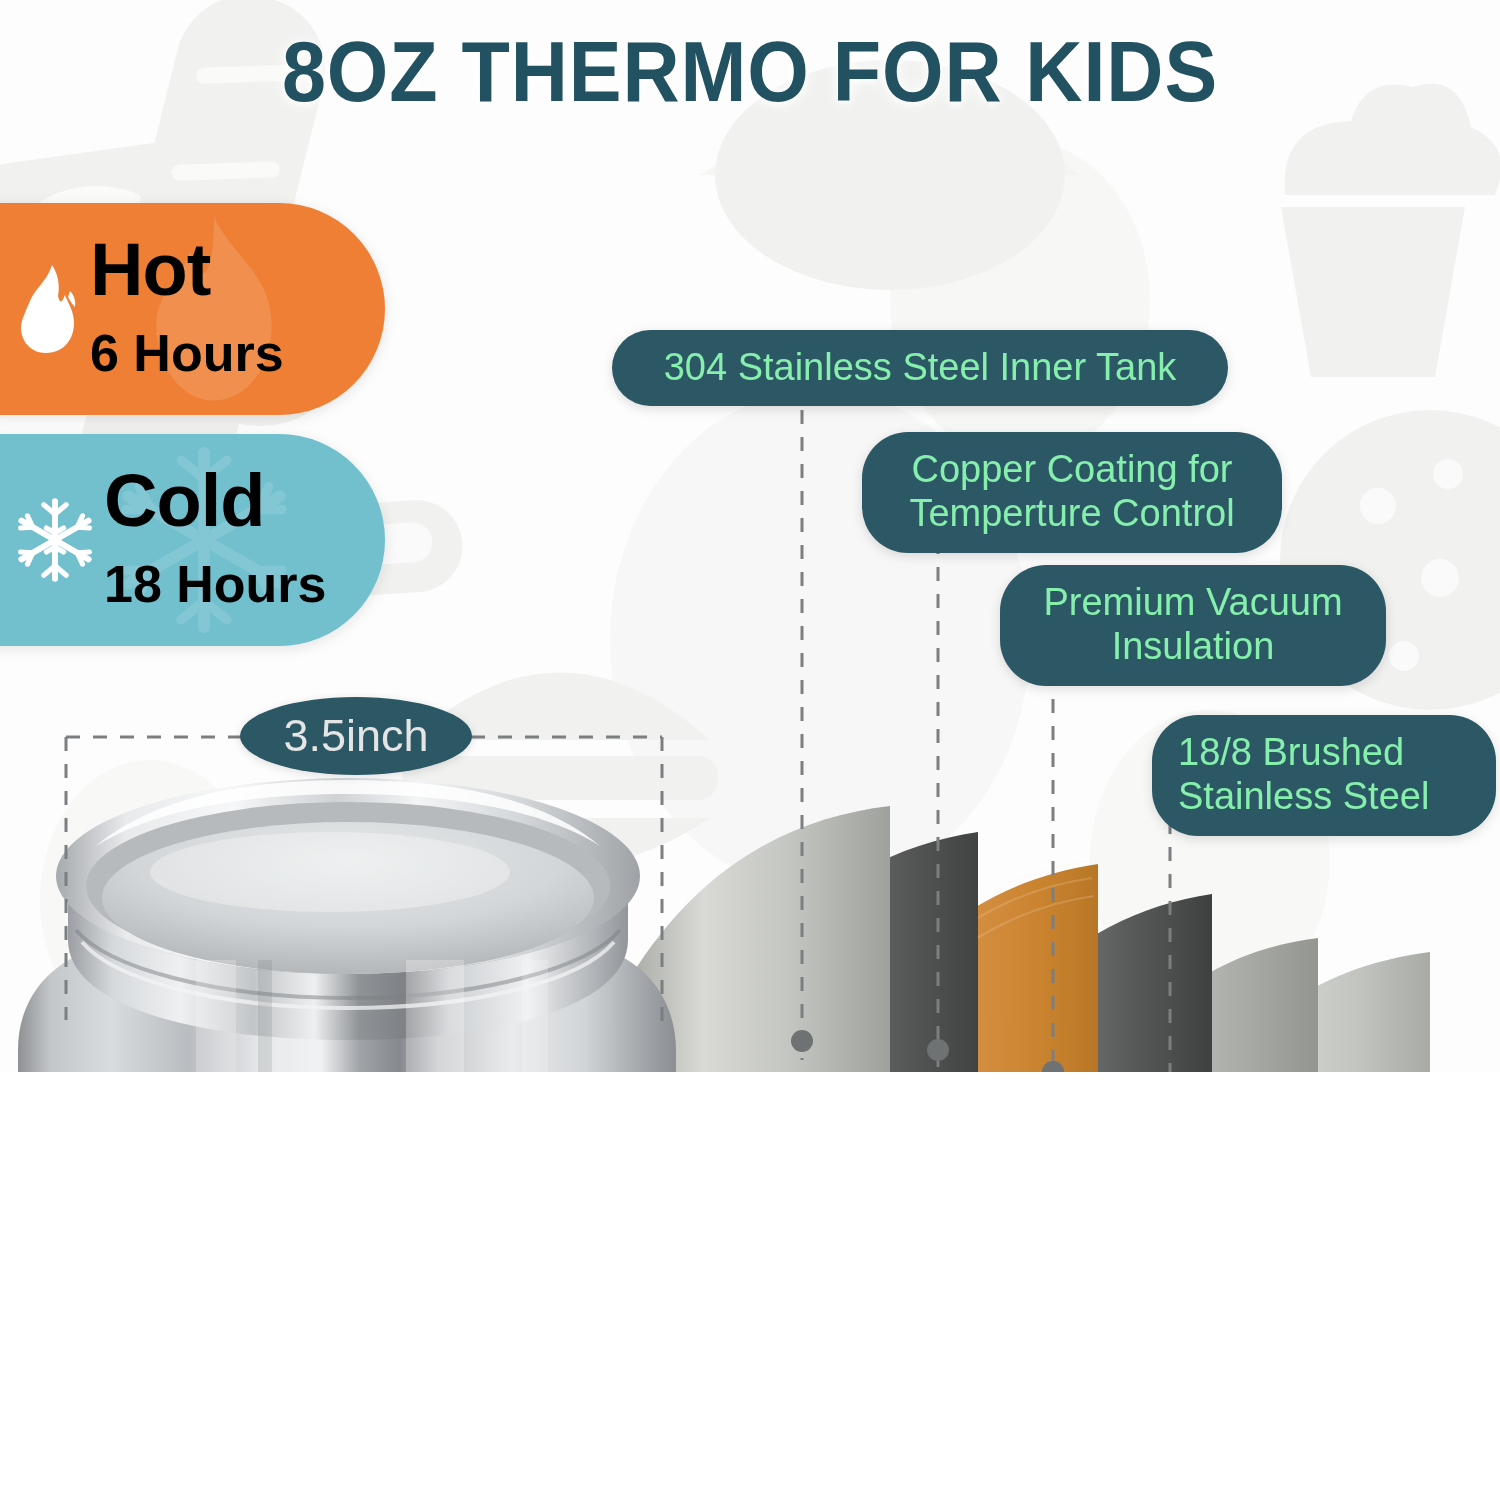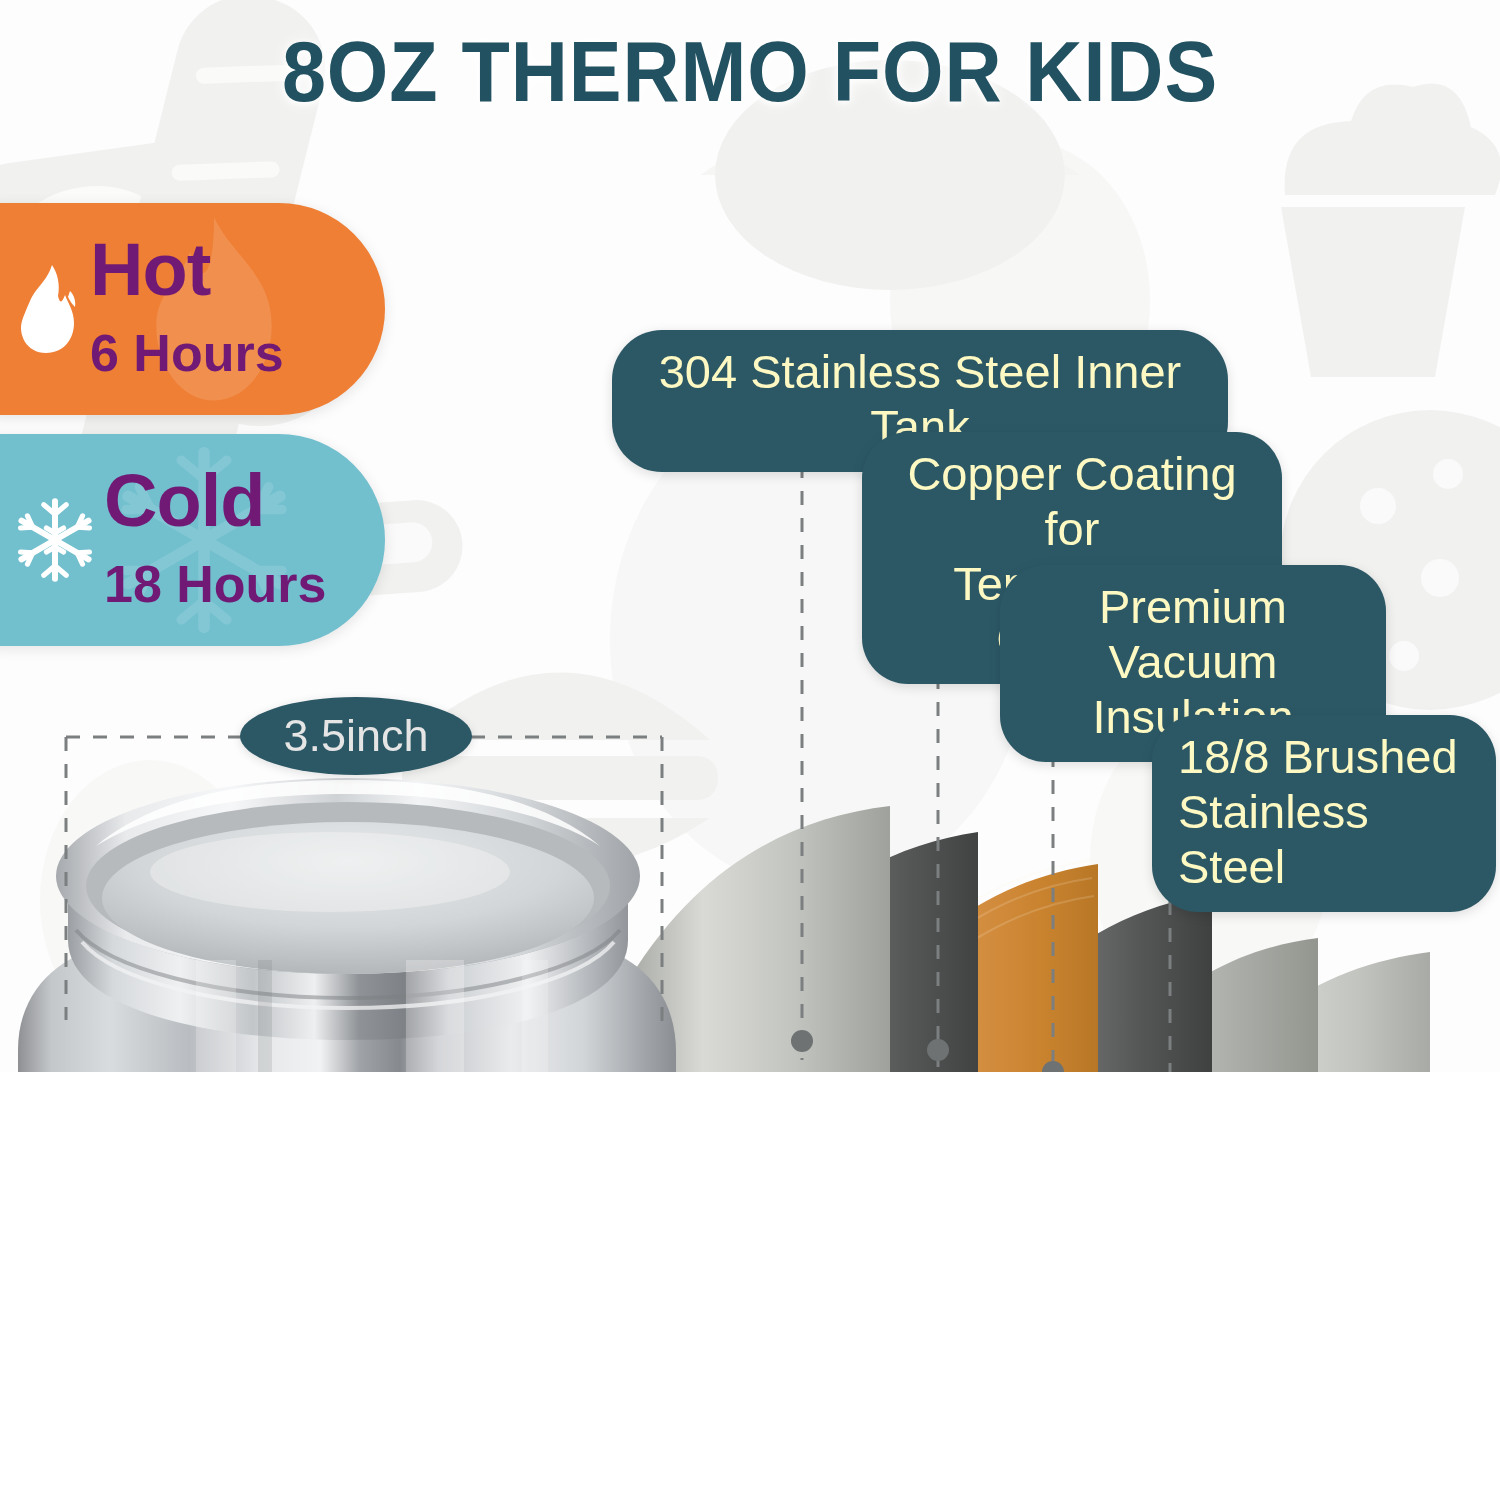--- a/index.html
+++ b/index.html
@@ -77,21 +77,21 @@
     pointer-events: none;
   }
   .perf-icon {
     flex: 0 0 auto;
     margin-left: 22px;
     margin-right: 6px;
     z-index: 2;
   }
   .perf-text {
     z-index: 2;
-    color: #701a75;
+    color: #000000;
     line-height: 1;
     padding-bottom: 6px;
   }
   .perf-title {
     font-size: 74px;
     font-weight: bold;
     letter-spacing: -1px;
     display: block;
   }
   .perf-sub {
@@ -99,23 +99,23 @@
     font-weight: bold;
     display: block;
     margin-top: 20px;
   }
 
   
   .feature-badge {
     position: absolute;
     z-index: 26;
     background: #2c5866;
-    color: #fef9c3;
+    color: #86efac;
     border-radius: 46px;
-    font-size: 47px;
+    font-size: 38px;
     font-weight: normal;
     line-height: 1.17;
     padding: 15px 26px 17px 26px;
     box-shadow: 0 3px 12px rgba(0,0,0,0.13);
     box-sizing: border-box;
     white-space: pre-line;
   }
   #badge-0 { left: 612px; top: 330px; width: 616px; text-align: center; border-radius: 50px; }
   #badge-1 { left: 862px; top: 432px; width: 420px; text-align: center; }
   #badge-2 { left: 1000px; top: 565px; width: 386px; text-align: center; }

